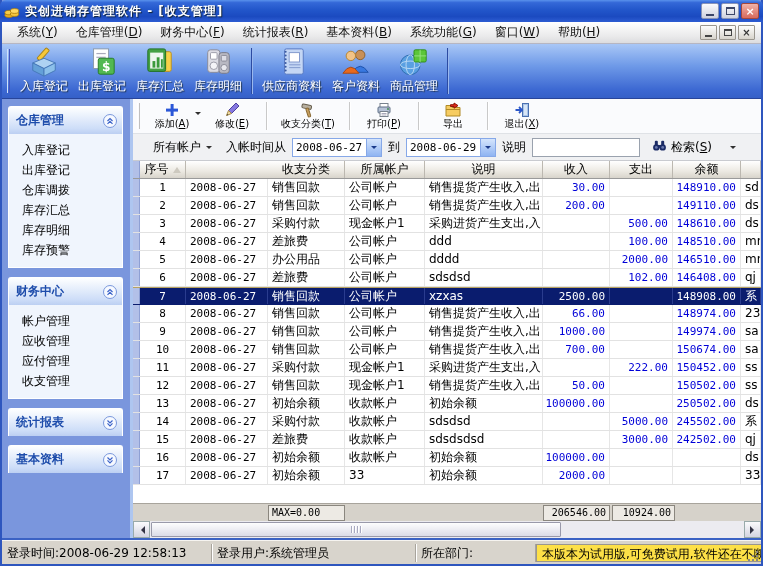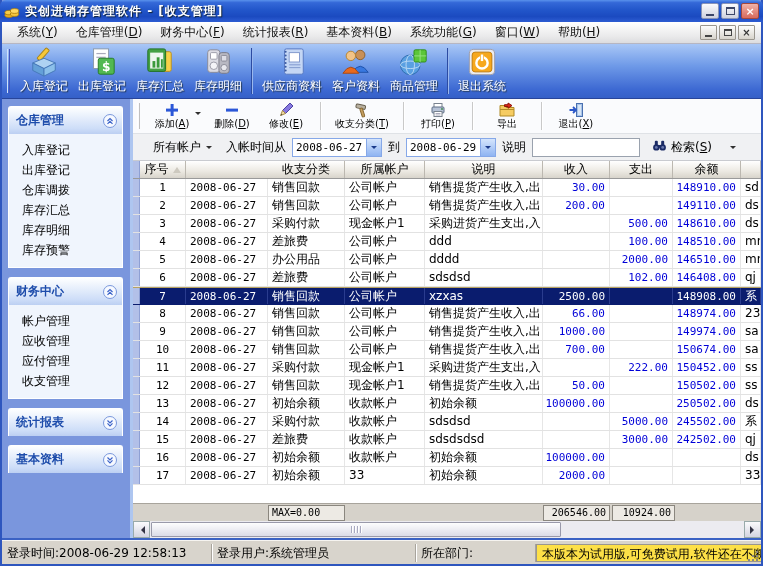--- a/index.html
+++ b/index.html
@@ -271,30 +271,20 @@
             <circle cx="12" cy="19" r="10.5" fill="#5aa0e2" stroke="#2e6cae"></circle>
             <ellipse cx="12" cy="19" rx="4.5" ry="10.5" fill="none" stroke="#bcdaf4"></ellipse>
             <ellipse cx="12" cy="19" rx="10.5" ry="4" fill="none" stroke="#bcdaf4"></ellipse>
             <rect x="16" y="3" width="13" height="13" rx="1.5" fill="#5cc63a" stroke="#2e8c16"></rect>
             <line x1="16" y1="9.5" x2="29" y2="9.5" stroke="#9ae284"></line>
             <line x1="22.5" y1="3" x2="22.5" y2="16" stroke="#9ae284"></line>
           </svg></span>
         <span class="lbl">商品管理</span>
       </div>
       <span class="mtb-sep"></span>
-      <div class="mtb">
-        <span class="ico"><svg viewBox="0 0 32 32">
-            <rect x="2.5" y="2.5" width="27" height="27" rx="4" fill="#ececf0" stroke="#9a9aa8"></rect>
-            <rect x="5.5" y="5.5" width="21" height="21" rx="3" fill="#f6a81e" stroke="#bf7a06"></rect>
-            <circle cx="16" cy="17" r="6" fill="none" stroke="#fff" stroke-width="2.6"></circle>
-            <line x1="16" y1="7.5" x2="16" y2="15" stroke="#f6a81e" stroke-width="4"></line>
-            <line x1="16" y1="8" x2="16" y2="15" stroke="#fff" stroke-width="2.6"></line>
-          </svg></span>
-        <span class="lbl">退出系统</span>
-      </div>
     </div>
 
   <div class="bodyrow">
     <div class="sidebar">
         <div class="side-head">
           <span class="t">仓库管理</span>
           <span class="chev">
             <svg viewBox="0 0 12 12" width="10" height="10">
               <path d="M3,6 L6,3 L9,6 M3,9.5 L6,6.5 L9,9.5" stroke="#3a62c8" stroke-width="1.4" fill="none"></path>
             </svg>
@@ -348,26 +338,20 @@
       <div class="abtn">
             <span class="ico"><svg viewBox="0 0 16 16">
                 <rect x="6.6" y="2" width="3" height="12" fill="#2b57d8"></rect>
                 <rect x="2" y="6.6" width="12" height="3" fill="#2b57d8"></rect>
               </svg></span>
             <span class="lbl">添加(<u>A</u>)</span>
           </div>
           <span class="add-dd">
             <span class="tri-down"></span>
           </span>
-          <div class="abtn">
-            <span class="ico"><svg viewBox="0 0 16 16">
-                <rect x="2" y="6.6" width="12" height="3" fill="#2b57d8"></rect>
-              </svg></span>
-            <span class="lbl">删除(<u>D</u>)</span>
-          </div>
           <div class="abtn">
             <span class="ico"><svg viewBox="0 0 16 16">
                 <polygon points="12,1 15,4 7.5,11.5 4.5,8.5" fill="#8678e0" stroke="#4c42a0"></polygon>
                 <polygon points="4.5,8.5 7.5,11.5 2.5,13.5" fill="#f2dca6" stroke="#a68a46"></polygon>
                 <polygon points="3.4,12 2.5,13.5 4.4,12.9" fill="#333"></polygon>
               </svg></span>
             <span class="lbl">修改(<u>E</u>)</span>
           </div>
           <span class="atb-sep"></span>
           <div class="abtn">

